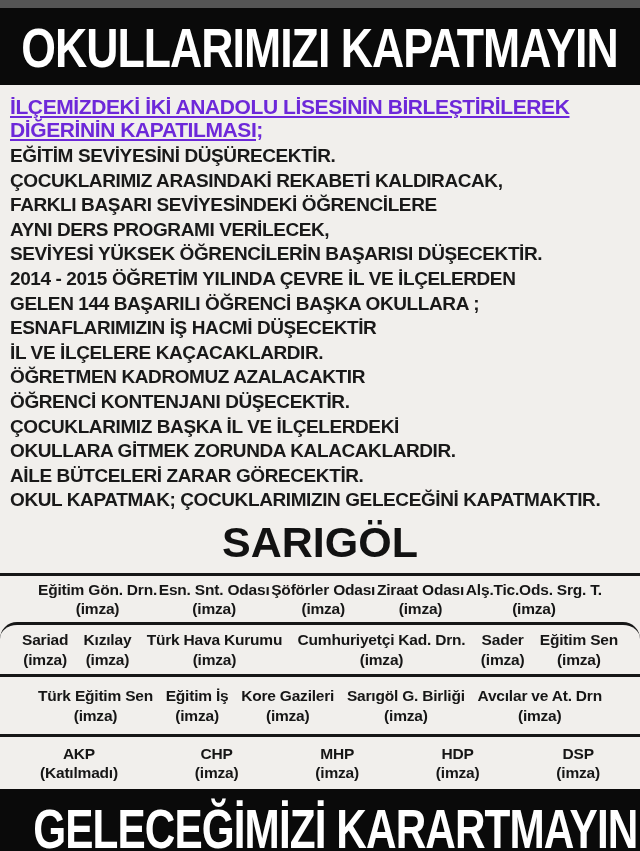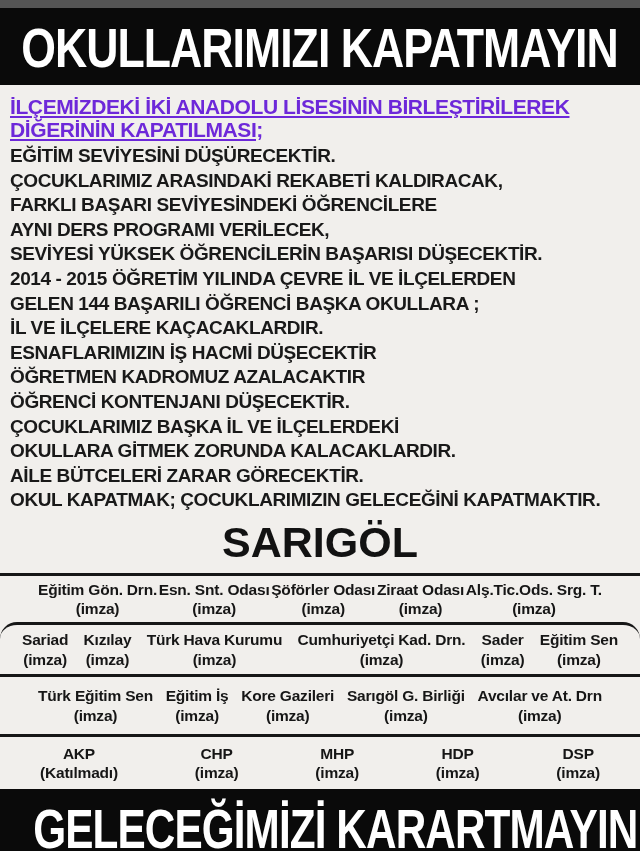--- a/index.html
+++ b/index.html
@@ -102,22 +102,22 @@
       <p class="red-line">İLÇEMİZDEKİ İKİ ANADOLU LİSESİNİN BİRLEŞTİRİLEREK</p>
       <p class="red-line">DİĞERİNİN KAPATILMASI;</p>
     </div>
     <p class="body-line">EĞİTİM SEVİYESİNİ DÜŞÜRECEKTİR.</p>
     <p class="body-line">ÇOCUKLARIMIZ ARASINDAKİ REKABETİ KALDIRACAK,</p>
     <p class="body-line">FARKLI BAŞARI SEVİYESİNDEKİ ÖĞRENCİLERE</p>
     <p class="body-line">AYNI DERS PROGRAMI VERİLECEK,</p>
     <p class="body-line">SEVİYESİ YÜKSEK ÖĞRENCİLERİN BAŞARISI DÜŞECEKTİR.</p>
     <p class="body-line">2014 - 2015 ÖĞRETİM YILINDA ÇEVRE İL VE İLÇELERDEN</p>
     <p class="body-line">GELEN 144 BAŞARILI ÖĞRENCİ BAŞKA OKULLARA ;</p>
+    <p class="body-line">ESNAFLARIMIZIN İŞ HACMİ DÜŞECEKTİR</p>
     <p class="body-line">İL VE İLÇELERE KAÇACAKLARDIR.</p>
-    <p class="body-line">ESNAFLARIMIZIN İŞ HACMİ DÜŞECEKTİR</p>
     <p class="body-line">ÖĞRETMEN KADROMUZ AZALACAKTIR</p>
     <p class="body-line">ÖĞRENCİ KONTENJANI DÜŞECEKTİR.</p>
     <p class="body-line">ÇOCUKLARIMIZ BAŞKA İL VE İLÇELERDEKİ</p>
     <p class="body-line">OKULLARA GİTMEK ZORUNDA KALACAKLARDIR.</p>
     <p class="body-line">AİLE BÜTCELERİ ZARAR GÖRECEKTİR.</p>
     <p class="body-line">OKUL KAPATMAK; ÇOCUKLARIMIZIN GELECEĞİNİ KAPATMAKTIR.</p>
   </main>
 
   <h1 class="town-title">SARIGÖL</h1>
 

